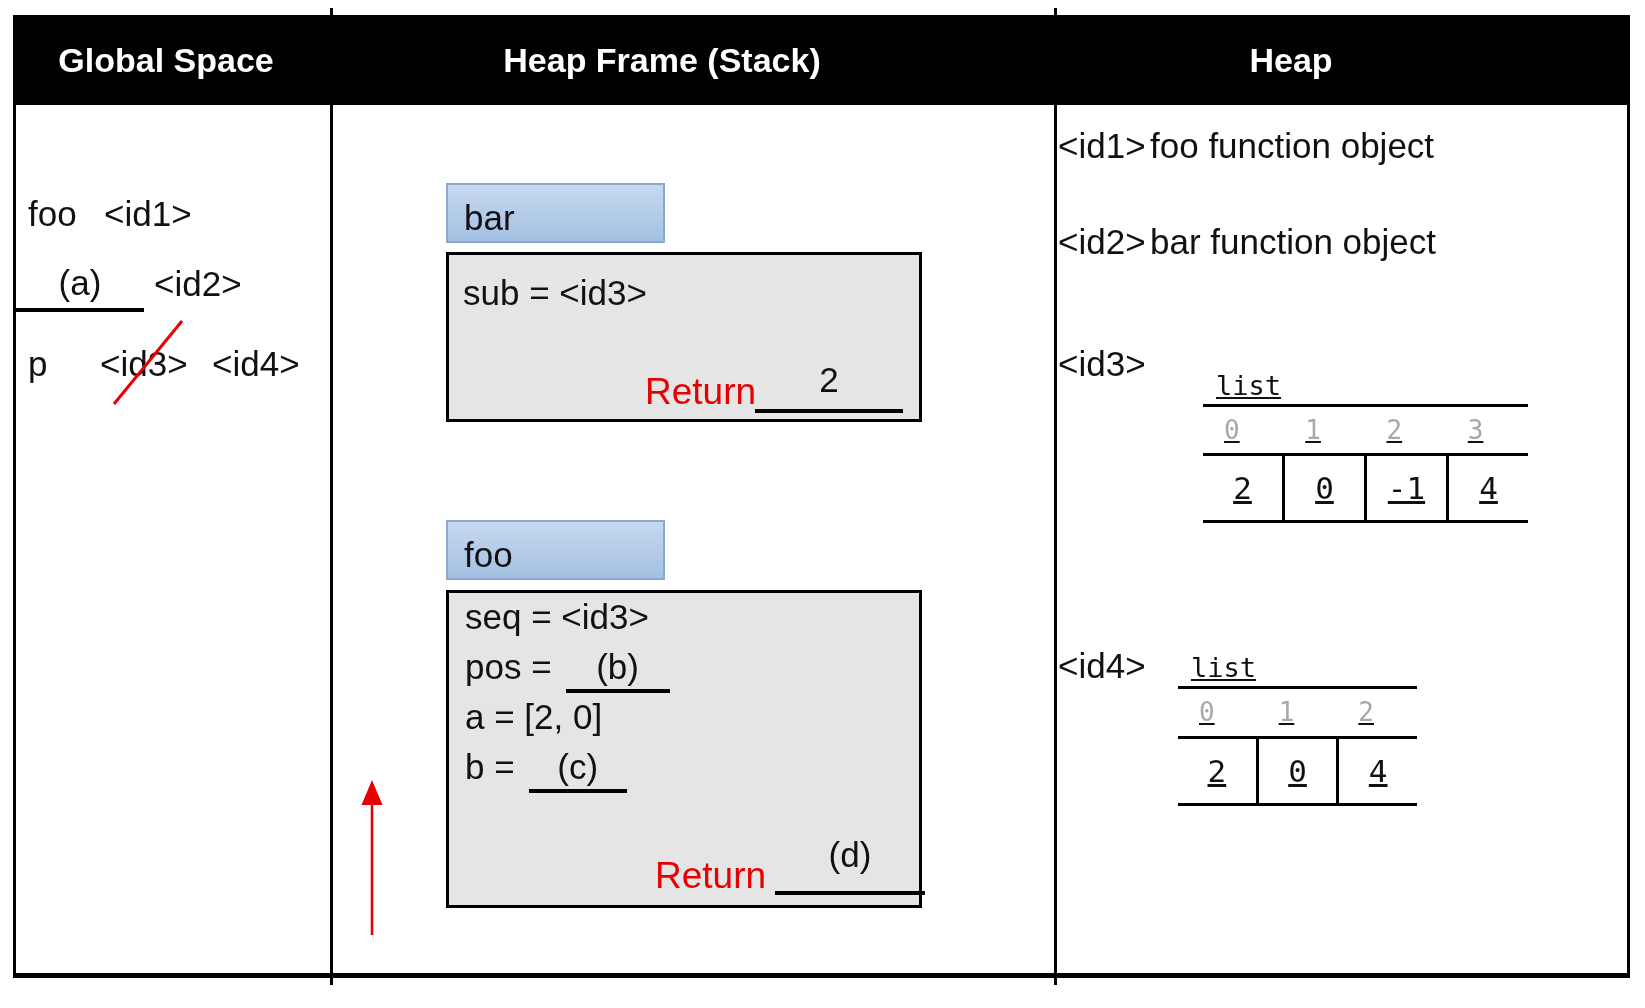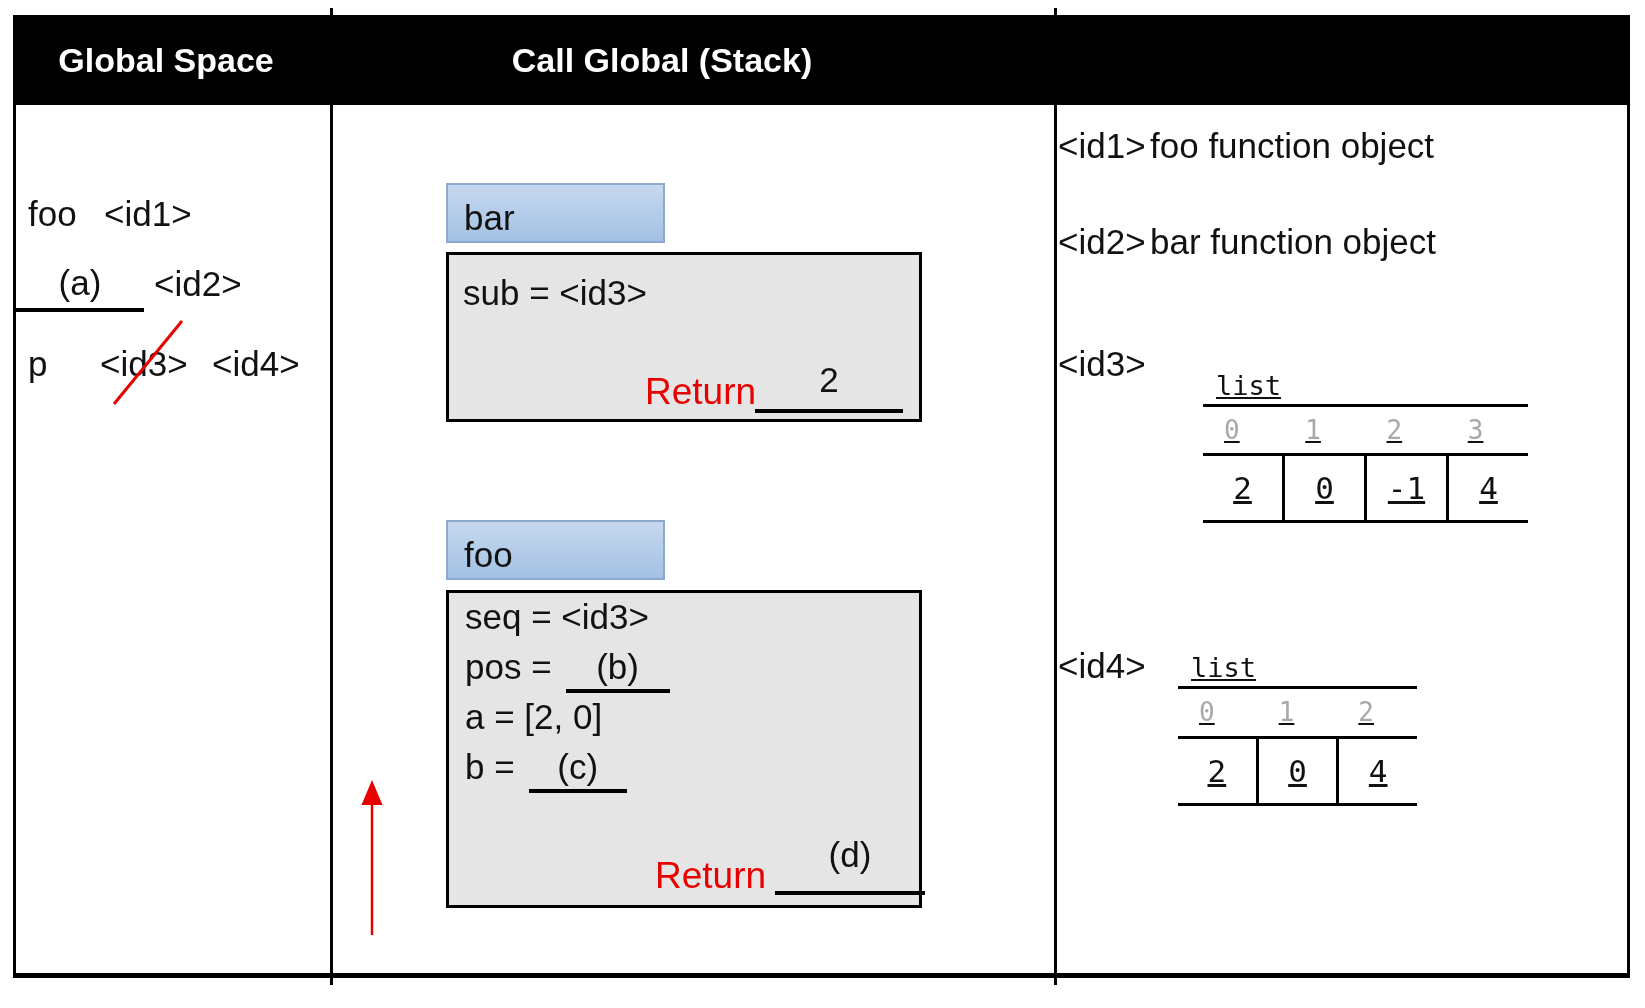--- a/index.html
+++ b/index.html
@@ -36,21 +36,22 @@
 </head>
 <body>
 
 <div class="canvas" style="--red:#e80000;">
 
   <div class="abs vdiv" style="left:330px;"></div>
   <div class="abs vdiv" style="left:1054px;"></div>
   <div class="abs frame"></div>
   <div class="abs band"></div>
   <div class="abs hlabel" style="left:0px;width:332px;">Global Space</div>
-  <div class="abs hlabel" style="left:332px;width:660px;">Call Global (Stack)</div>
+  <div class="abs hlabel" style="left:332px;width:660px;">Heap Frame (Stack)</div>
+  <div class="abs hlabel" style="left:1056px;width:470px;">Heap</div>
 
   <div class="abs t" style="left:28px;top:192px;">foo</div>
   <div class="abs t" style="left:104px;top:192px;">&lt;id1&gt;</div>
 
   <div class="abs blank t" style="left:16px;top:260px;width:128px;height:48px;line-height:46px;">(a)</div>
   <div class="abs t" style="left:154px;top:262px;">&lt;id2&gt;</div>
 
   <div class="abs t" style="left:28px;top:342px;">p</div>
   <div class="abs t" style="left:100px;top:342px;">&lt;id3&gt;</div>
   <div class="abs t" style="left:212px;top:342px;">&lt;id4&gt;</div>

